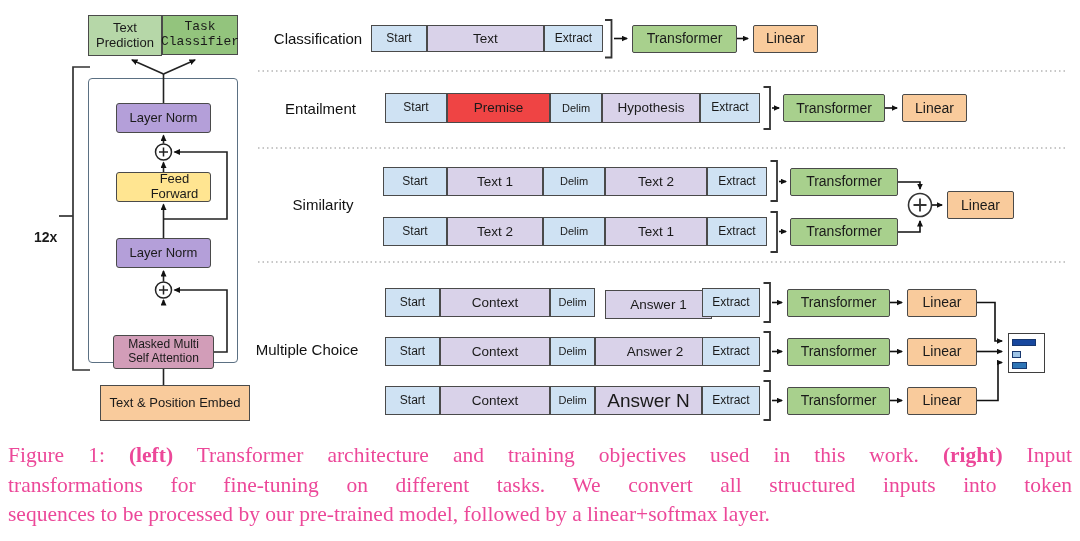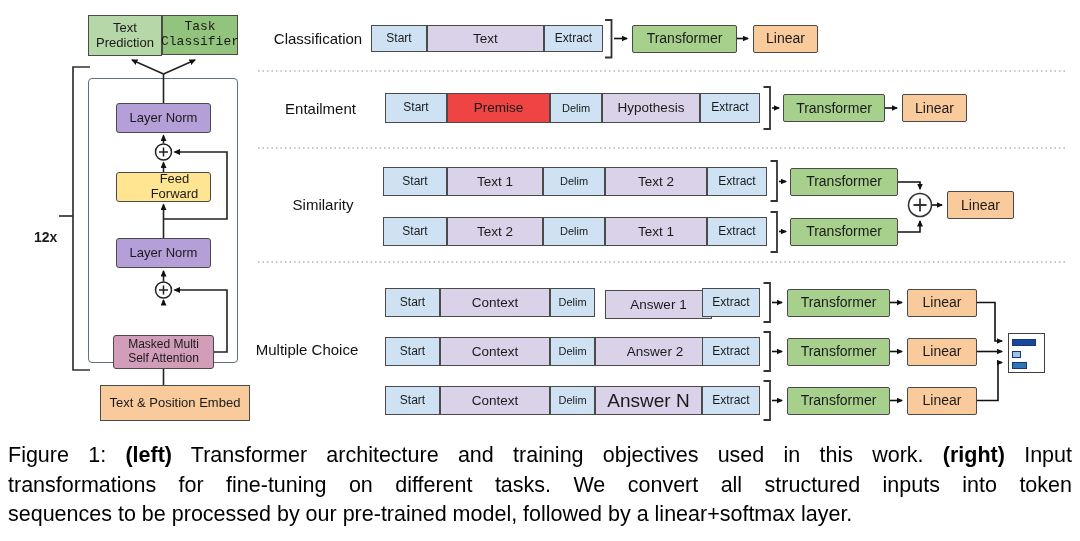--- a/index.html
+++ b/index.html
@@ -9,22 +9,22 @@
         display:flex;align-items:center;justify-content:center;text-align:center;
         line-height:1.15;z-index:3;}
   .rounded{border-radius:3px;}
   #container{position:absolute;box-sizing:border-box;border:1.6px solid #5b7083;
              border-radius:4px;z-index:1;}
   #connectors{position:absolute;left:0;top:0;z-index:2;pointer-events:none;}
   .rowlabel{position:absolute;display:flex;align-items:center;justify-content:center;
             font-size:15px;color:#111;z-index:3;}
   .freetext{position:absolute;z-index:3;margin-top:21px;}
   #caption{position:absolute;left:8px;top:441px;width:1064px;
-           font-family:Liberation Sans, sans-serif;font-size:21.5px;line-height:29.5px;
-           color:#000000;z-index:4;}
+           font-family:Liberation Serif, serif;font-size:21.5px;line-height:29.5px;
+           color:#ec4899;z-index:4;}
   .cap-just{text-align:justify;text-align-last:justify;white-space:normal;}
   .cap-b{font-weight:bold;}
   #watermark{position:absolute;left:740px;top:476px;display:flex;align-items:center;
              z-index:5;opacity:0.62;}
   #wm-text{font-size:26.5px;color:#9d9d9d;letter-spacing:1.5px;white-space:pre;
            margin-left:10px;font-family:"Liberation Sans",sans-serif;}
   #softmax-box{position:absolute;box-sizing:border-box;background:#fff;
                border:1.6px solid #3f3f3f;z-index:3;}
   .sbar{position:absolute;border:1px solid #17376e;box-sizing:border-box;}
 </style>

